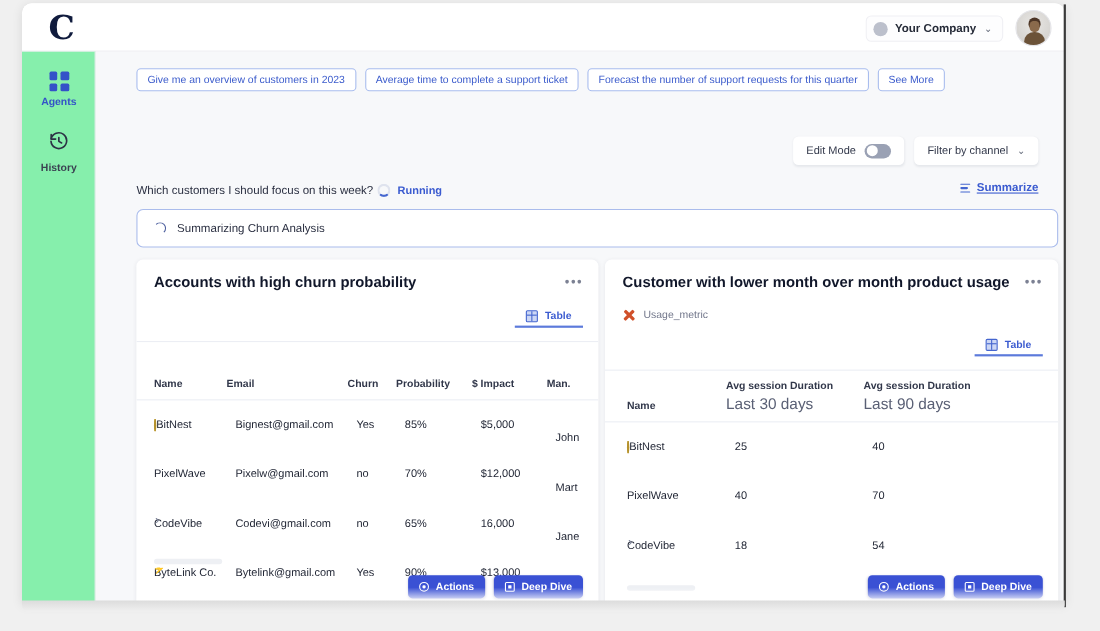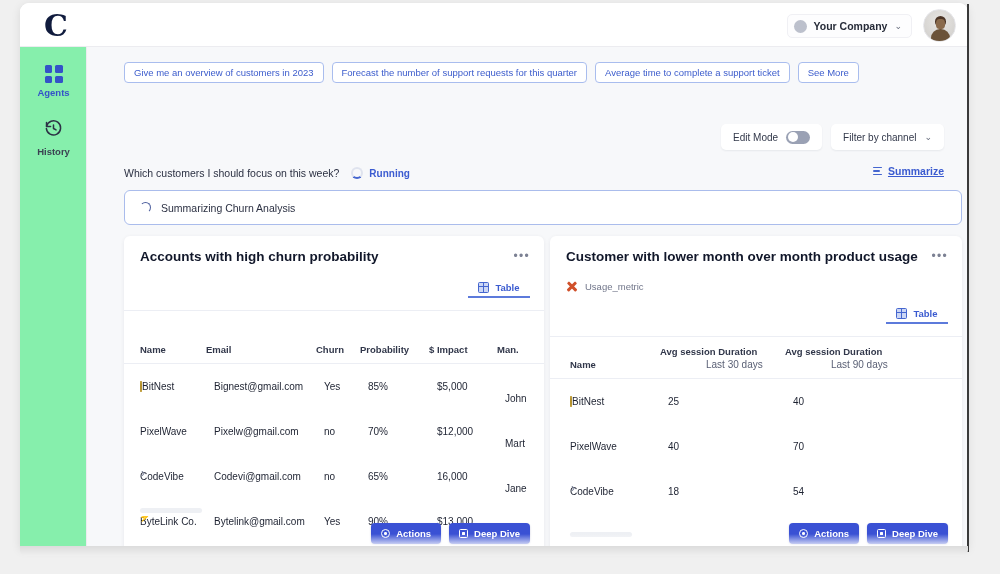--- a/index.html
+++ b/index.html
@@ -121,21 +121,21 @@
   .toggle::after {
     content: ""; position: absolute; left: 1.5px; top: 1.5px;
     width: 10px; height: 10px; border-radius: 50%; background: #ffffff;
   }
   .filter-icon { display: flex; flex-direction: column; gap: 2px; align-items: center; }
   .filter-icon i { display: block; height: 1.5px; background: #6a7187; border-radius: 1px; }
   .filter-icon i:nth-child(1) { width: 11px; }
   .filter-icon i:nth-child(2) { width: 8px; }
   .filter-icon i:nth-child(3) { width: 4px; }
 
-  .query-row { position: absolute; left: 37px; top: 120px; display: flex; align-items: center; gap: 12px; }
+  .query-row { position: absolute; left: 37px; top: 120px; display: flex; align-items: center; gap: 4px; }
   .query-text { font-size: 10.5px; color: #2b3042; }
   .running { display: flex; align-items: center; gap: 6px; }
   .running-label { font-size: 10px; color: #3b5bd0; font-weight: 600; }
   .spinner {
     width: 12px; height: 12px; border-radius: 50%;
     border: 2px solid #dfe3ee; border-bottom-color: #4566cf;
   }
   .summarize-btn {
     position: absolute; right: 24px; top: 118px;
     display: flex; align-items: center; gap: 6px; cursor: pointer;
@@ -209,21 +209,21 @@
 
   .tbl { position: absolute; left: 0; width: 100%; }
   .card.left .tbl { top: 74px; }
   .card.right .tbl { top: 100px; }
   .thead {
     display: flex; align-items: flex-end;
     border-top: 1px solid #eceef4; border-bottom: 1px solid #eceef4;
     padding: 9px 0 8px 0;
   }
   .th { font-size: 9.5px; font-weight: 700; color: #31374a; }
-  .th .sub { display: block; font-size: 10px; font-weight: 400; color: #5a6075; margin-top: 2px; margin-left: 46px; }
+  .th .sub { display: block; font-size: 14px; font-weight: 400; color: #5a6075; margin-top: 2px; }
   .trow { display: flex; align-items: center; height: 45px; }
   .td { font-size: 10px; color: #1d2231; white-space: nowrap; overflow: hidden; padding-left: 8px; }
   .badge { width: 9px; height: 9px; flex: none; position: relative; }
   .badge.coin { border-radius: 50%; background: #d9b64a; border: 1px solid #b4912e; }
   .badge.grid {
     background: #1d2231;
     box-shadow: inset 0 0 0 1px #ffffff;
   }
   .badge.chev { background: none; }
   .badge.chev::after {
@@ -321,22 +321,22 @@
           </svg>
         </span>
         <span class="nav-label">History</span>
       </div>
     </div>
 
     <div class="main">
 
       <div class="chips">
         <div class="chip">Give me an overview of customers in 2023</div>
+        <div class="chip">Average time to complete a support ticket</div>
         <div class="chip">Forecast the number of support requests for this quarter</div>
-        <div class="chip">Average time to complete a support ticket</div>
         <div class="chip">See More</div>
       </div>
 
       <div class="controls">
         <div class="ctl">
           <span>Edit Mode</span>
           <span class="toggle"></span>
         </div>
         <div class="ctl">
           <span>Filter by channel</span>

